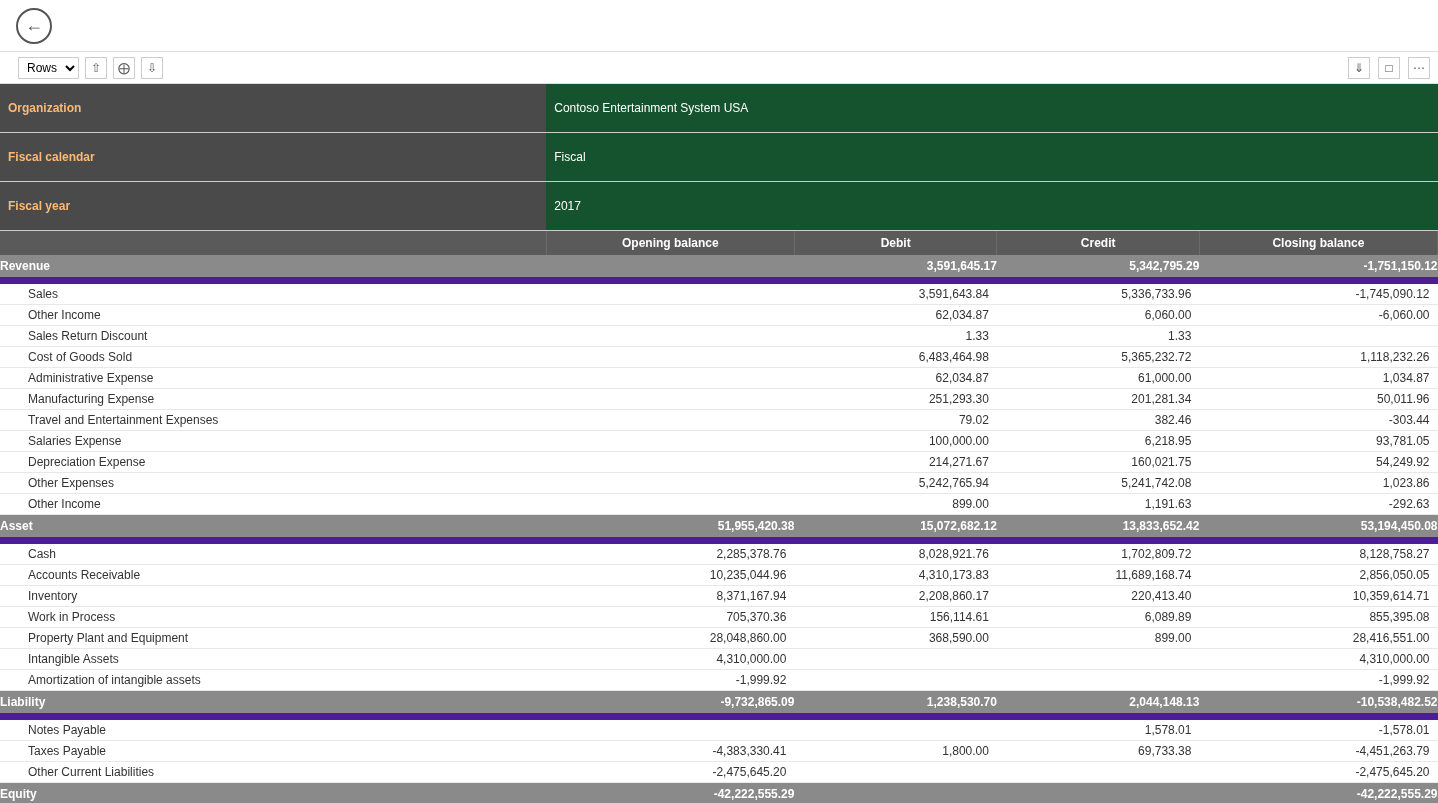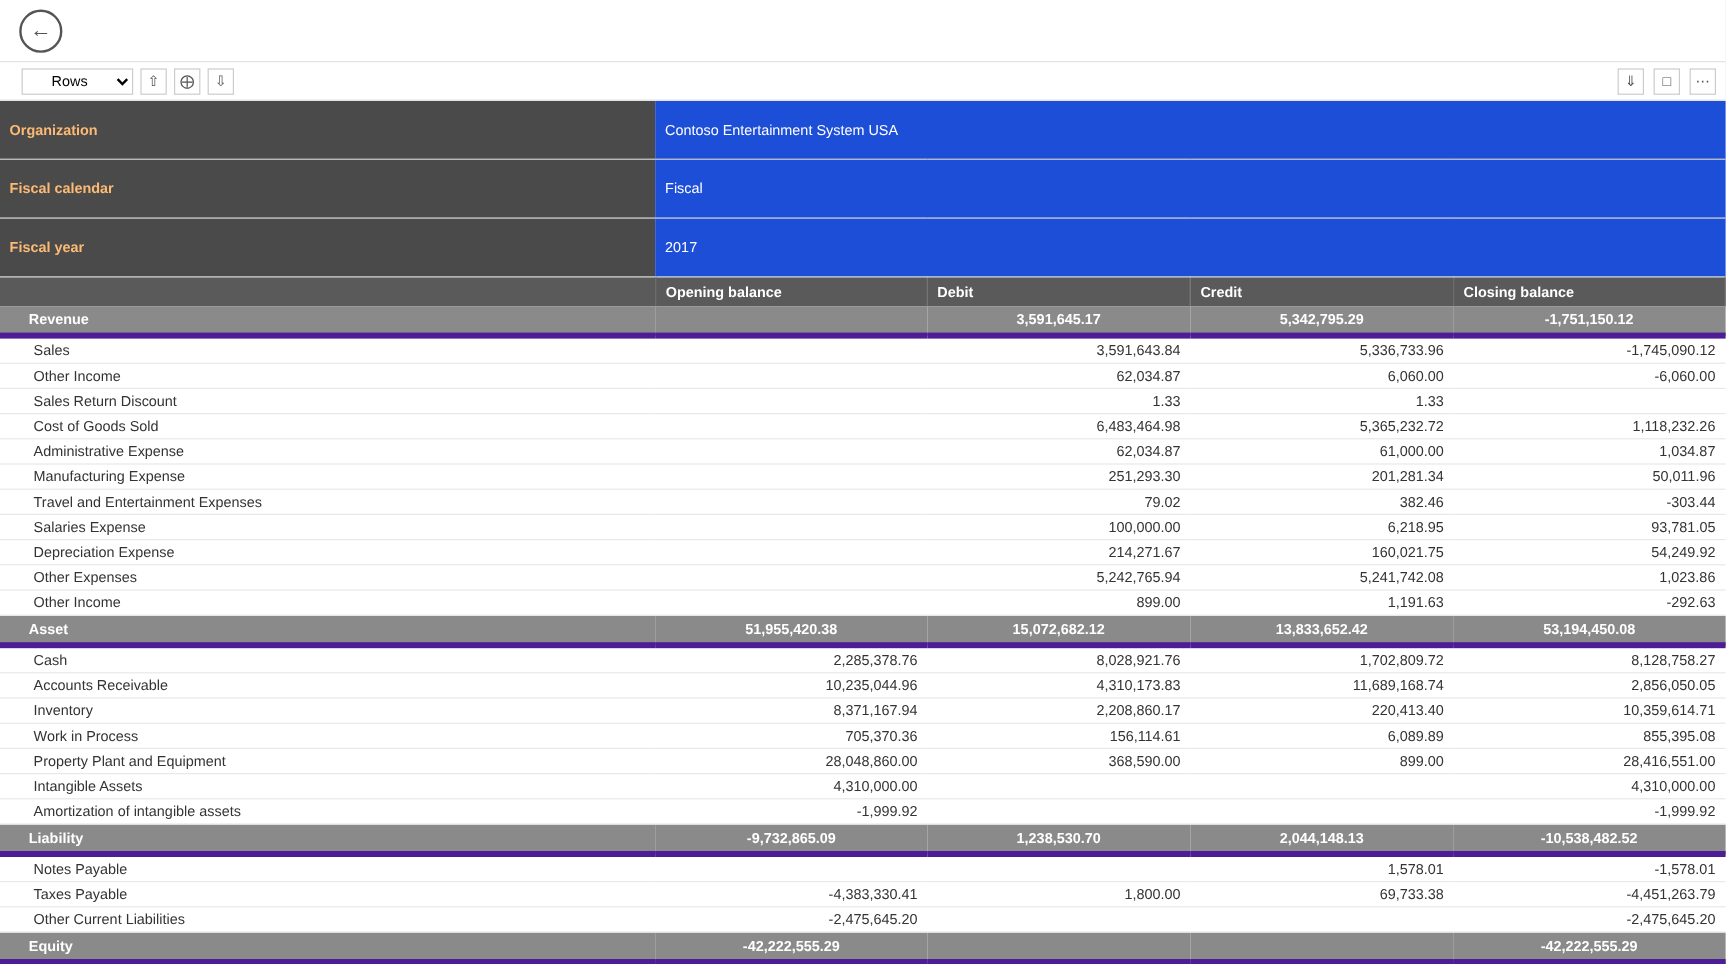--- a/index.html
+++ b/index.html
@@ -16,21 +16,21 @@
     }
     .back-arrow { font-size: 18px; color: #555; }
     .page-title { font-size: 22px; font-weight: 400; color: #333; }
 
     .toolbar {
       display: flex; align-items: center; padding: 4px 8px; background: #fff;
       border-bottom: 1px solid #ddd; height: 32px; gap: 6px;
     }
     .drill-label { font-size: 12px; color: #333; margin-right: 4px; }
     .drill-select {
-      border: 1px solid #ccc; padding: 2px 20px; font-size: 12px;
+      border: 1px solid #ccc; padding: 2px 4px; font-size: 12px;
       background: #fff; height: 22px;
     }
     .toolbar-icon-btn {
       width: 22px; height: 22px; border: 1px solid #ccc; background: #fff;
       display: flex; align-items: center; justify-content: center;
       cursor: pointer; font-size: 12px; color: #555;
     }
     .toolbar-right {
       margin-left: auto; display: flex; align-items: center; gap: 8px;
     }
@@ -45,36 +45,36 @@
 
     
     .info-row td {
       padding: 4px 8px; border-bottom: 1px solid #ccc;
     }
     .info-row .label-cell {
       background: #4a4a4a; color: #fdba74; font-weight: 600;
       width: 38%; padding: 5px 8px;
     }
     .info-row .value-cell {
-      background: #1d4ed8; color: #fff; padding: 17px 8px;
+      background: #14532d; color: #fff; padding: 17px 8px;
     }
 
     
     .col-header-row th {
       background: #5a5a5a; color: #fff; font-weight: 600;
-      padding: 5px 8px; text-align: left; border-right: 1px solid #6a6a6a;
+      padding: 5px 8px; text-align: center; border-right: 1px solid #6a6a6a;
     }
     .col-header-row th:first-child { text-align: left; }
 
     
     .category-row td {
       background: #8a8a8a; color: #fff; font-weight: 600;
-      padding: 4px 24px; border-bottom: 5px solid #4c1d95;
-    }
-    .category-row td { text-align: center; }
+      padding: 4px 0; border-bottom: 7px solid #4c1d95;
+    }
+    .category-row td { text-align: right; }
     .category-row td:first-child { text-align: left; }
 
     
     .detail-row td {
       padding: 3px 8px; border-bottom: 1px solid #e8e8e8;
       text-align: right; background: #fff;
     }
     .detail-row td:first-child { text-align: left; padding-left: 28px; }
 
     

